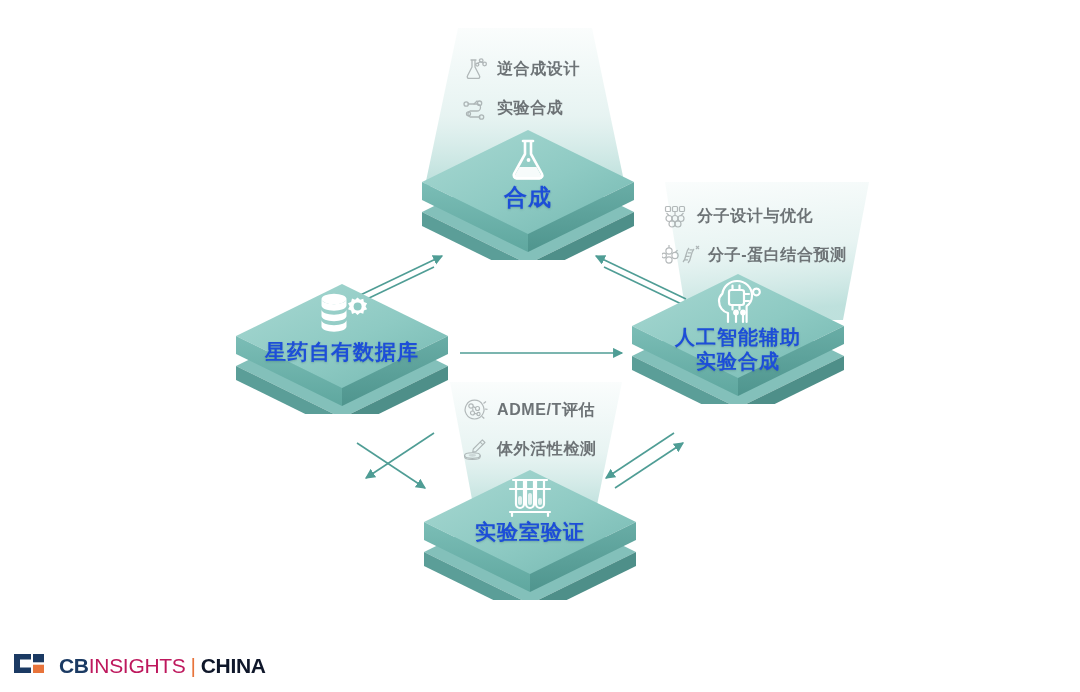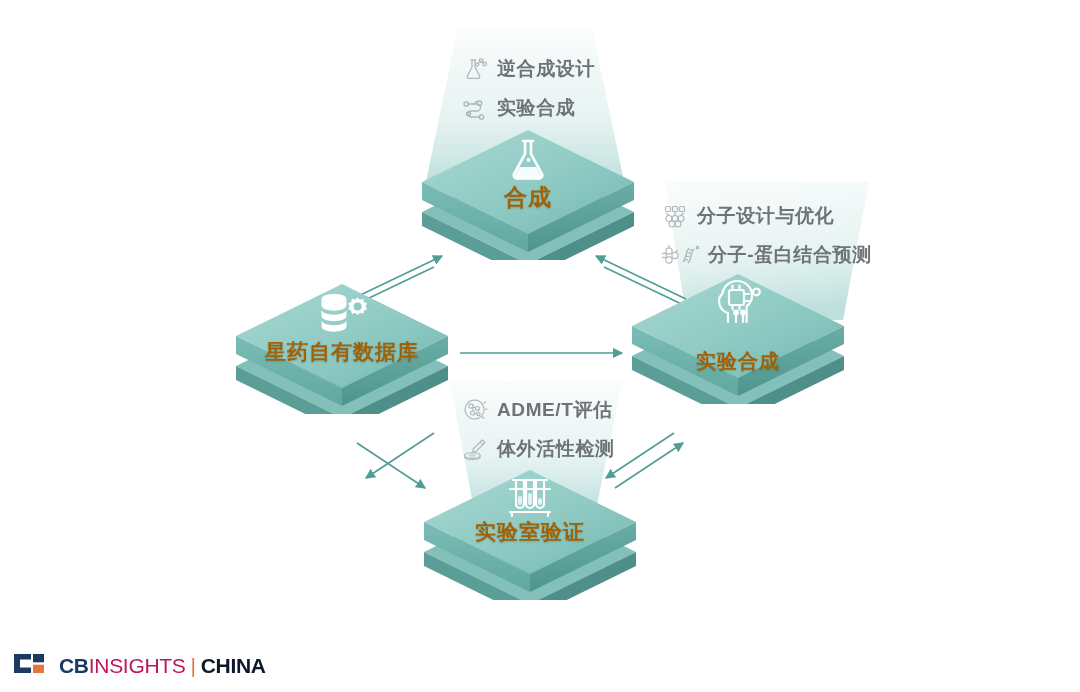--- a/index.html
+++ b/index.html
@@ -29,21 +29,21 @@
   
   .node {
     position: absolute;
     pointer-events: none;
   }
   .node .label {
     position: absolute;
     left: 0;
     right: 0;
     text-align: center;
-    color: #a16207;
+    color: #1d4ed8;
     font-weight: bold;
     letter-spacing: 1px;
     line-height: 1.18;
     text-shadow: 0 1px 2px rgba(60,110,105,.35);
   }
   .node .glyph {
     position: absolute;
     left: 0;
     right: 0;
     display: flex;
@@ -65,21 +65,21 @@
   .callout .row .ico {
     width: 26px;
     height: 26px;
     flex: 0 0 26px;
     display: flex;
     align-items: center;
     justify-content: center;
     opacity: .62;
   }
   .callout .row .txt {
-    font-size: 19px;
+    font-size: 16px;
     color: #6d7376;
     font-weight: bold;
     letter-spacing: .6px;
   }
 
   
   #footer-logo {
     position: absolute;
     left: 14px;
     bottom: 14px;
@@ -271,20 +271,21 @@
           <rect x="17" y="14" width="15" height="15" rx="2.2"></rect>
           <path d="M20.5 14 V9.6 M27.5 14 V9.6 M20.5 29 v4.4 M27.5 29 v4.4"></path>
           <path d="M32 18 h5 M32 25 h5"></path>
           <path d="M41 16 a3.4 3.4 0 1 0 0 -0.1"></path>
           <path d="M24 37 v9 M31 37 v9"></path>
           <circle cx="24" cy="36.5" r="1.8" fill="#ffffff"></circle>
           <circle cx="31" cy="36.5" r="1.8" fill="#ffffff"></circle>
         </g>
       </svg>
     </div>
+    <div class="label" style="top:52px; font-size:20px;">人工智能辅助</div>
     <div class="label" style="top:76px; font-size:20px;">实验合成</div>
   </div>
 
   <div class="node" style="left:414px; top:470px; width:232px; height:130px;">
     <svg style="position:absolute;left:0;top:0;width:232px;height:130px;" viewBox="0 0 232 130">
       <defs>
         <linearGradient id="topFaceD" x1="0" y1="0" x2="1" y2="1">
           <stop offset="0%" stop-color="#a8d8d2"></stop>
           <stop offset="55%" stop-color="#8ecac3"></stop>
           <stop offset="100%" stop-color="#74b8b1"></stop>

